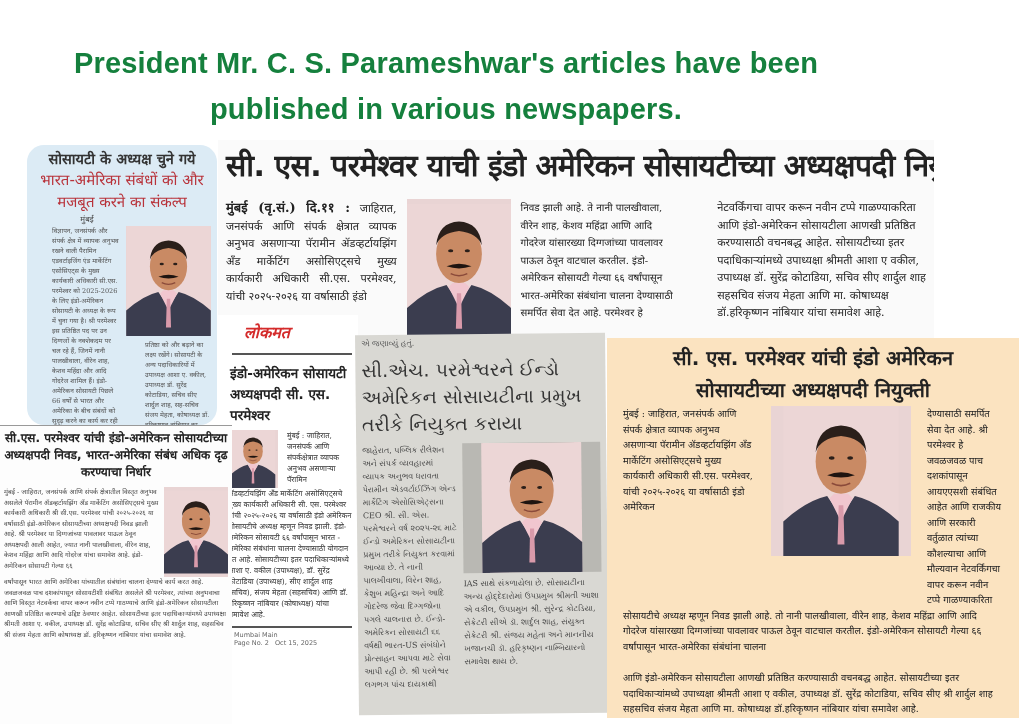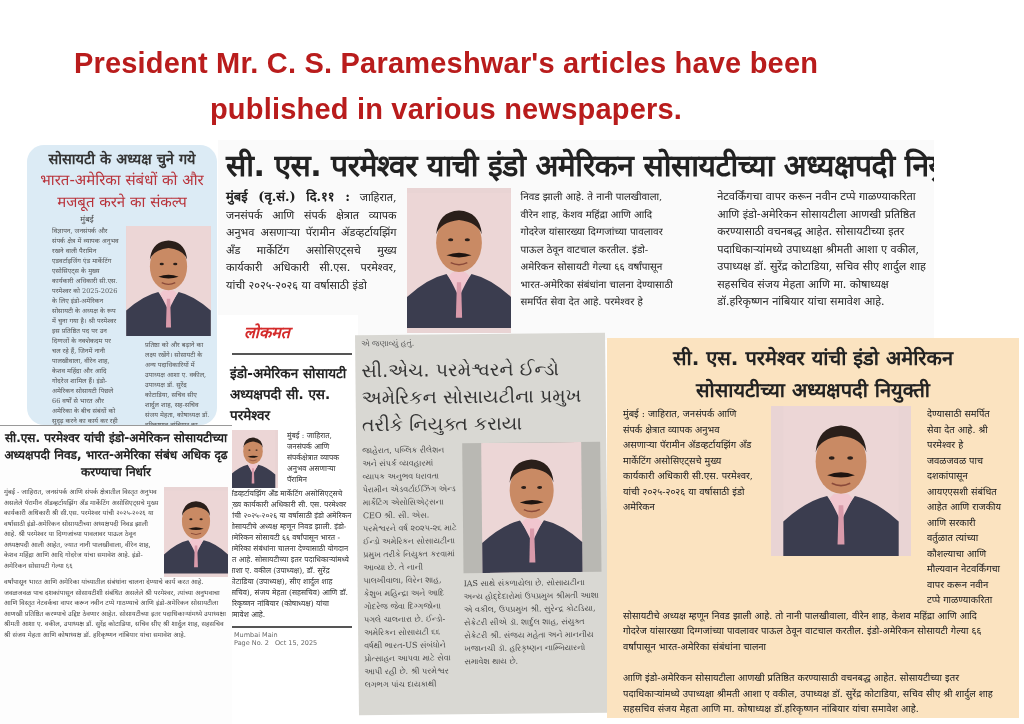--- a/index.html
+++ b/index.html
@@ -2,21 +2,21 @@
 <html><head>
   <meta charset="utf-8">
   <style>
     * { box-sizing: border-box; margin: 0; padding: 0; }
     html, body { width: 1024px; height: 724px; overflow: hidden; background: #ffffff; }
     body { position: relative; font-family: "DejaVu Sans", sans-serif; }
 
     .page-title {
       position: absolute; left: 0; top: 40px; width: 892px;
       text-align: center; font-family: "Liberation Sans", sans-serif;
-      font-weight: 900; font-size: 29px; line-height: 46px; color: #b91c1c;
+      font-weight: 900; font-size: 29px; line-height: 46px; color: #15803d;
       letter-spacing: 0.2px;
     }
     .page-title span { display: block; }
 
     .clip {
       position: absolute; overflow: hidden;
       font-family: "DejaVu Serif", serif; color: #222;
     }
 
     
@@ -24,21 +24,21 @@
     #clip-hindi .h1 { font-family: "DejaVu Sans", sans-serif; font-weight: bold; font-size: 14.5px; color: #333; text-align: center; line-height: 20px; }
     #clip-hindi .h2 { font-family: "DejaVu Sans", sans-serif; font-size: 15px; color: #b8323a; text-align: center; line-height: 22px; }
     #clip-hindi .dateline { font-size: 8px; text-align: center; margin-left: -70px; color:#444; }
     #clip-hindi .cols { display: flex; gap: 6px; margin-top: 2px; }
     #clip-hindi .col { flex: 1; font-size: 6.5px; line-height: 10px; color: #555; margin-left: 19px; }
     #clip-hindi .photo { width: 85px; height: 110px; }
 
     
     #clip-top { left: 218px; top: 140px; width: 716px; height: 200px; background: #fafafa; padding: 4px 8px; }
     #clip-top .headline { font-family: "DejaVu Sans", sans-serif; font-weight: bold; font-size: 30px; color: #222; white-space: nowrap; letter-spacing: -0.5px; line-height: 44px; }
-    #clip-top .body { display: flex; gap: 10px; margin-top: 0; }
+    #clip-top .body { display: flex; gap: 10px; margin-top: 11px; }
     #clip-top .col1 { width: 196px; font-size: 11px; line-height: 17.5px; text-align: justify; }
     #clip-top .col1 .lead { font-weight: bold; font-size: 13px; }
     #clip-top .photo { width: 104px; height: 145px; flex: none; }
     #clip-top .col2 { width: 180px; font-size: 10px; line-height: 17.5px; }
     #clip-top .col3 { width: 240px; font-size: 11px; line-height: 17.5px; margin-left: 30px; }
 
     
     #clip-lokmat { left: 218px; top: 315px; width: 140px; height: 409px; background: #ffffff; padding: 6px 6px 0 6px; }
     #clip-lokmat .brand { font-family: "DejaVu Sans", sans-serif; font-weight: bold; font-style: italic; color: #d42b2b; font-size: 16px; margin-left: 20px; }
     #clip-lokmat .rule { height: 2px; background: #555; margin: 10px 0 8px 8px; }

